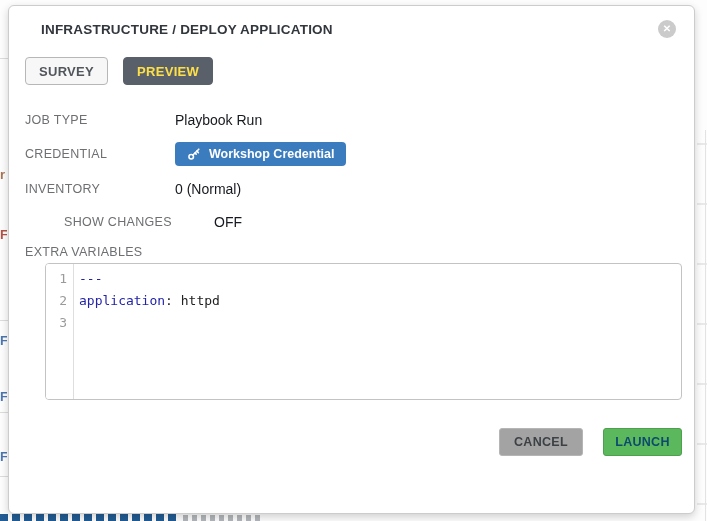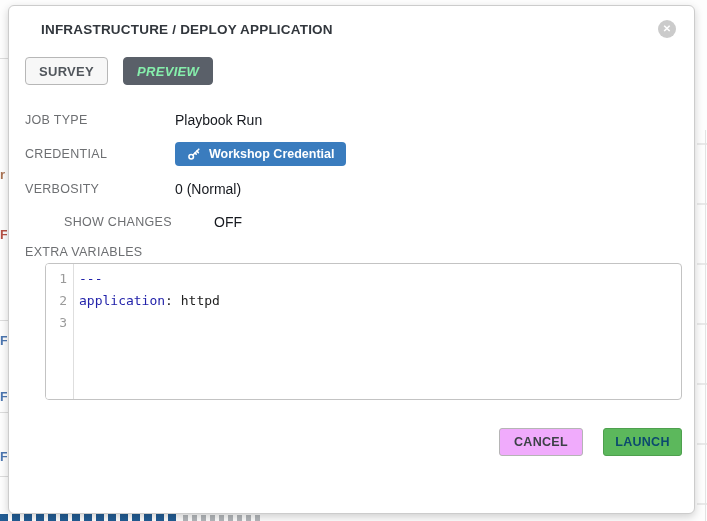--- a/index.html
+++ b/index.html
@@ -57,21 +57,21 @@
     margin-top:-2px;margin-right:6px;font-family:"Liberation Sans",sans-serif;
   }
 
   .tabs{margin-top:19px;display:flex;gap:15px;}
   .tab{
     height:28px;padding:0 13px;border-radius:4px;cursor:pointer;
     font-family:"Liberation Sans",sans-serif;
     font-size:13px;font-weight:600;letter-spacing:.3px;
     background:#f7f7f7;border:1px solid #b7b7b7;color:#51565c;text-align:right;
   }
-  .tab.active{background:#5a6069;border-color:#5a6069;color:#86efac;font-style:italic;}
+  .tab.active{background:#5a6069;border-color:#5a6069;color:#fde047;}
 
   .details{margin-top:26px;}
   .row{display:flex;align-items:center;min-height:18px;margin-bottom:13px;}
   .row.chip-row{margin-bottom:14px;}
   .row.r-verb{margin-bottom:15px;}
   .row.r-sc{margin-bottom:14px;margin-left:39px;}
   .lbl{
     width:150px;flex:0 0 150px;font-size:12.5px;color:#6d6f72;
     letter-spacing:.3px;
   }
@@ -105,21 +105,21 @@
   }
   .tok-key{color:#2222aa;}
   .tok-plain{color:#222222;}
 
   .footer{margin-top:28px;display:flex;justify-content:flex-end;gap:20px;}
   .btn{
     height:28px;border-radius:3px;font-size:12.5px;font-weight:600;
     letter-spacing:.3px;cursor:pointer;font-family:"Liberation Sans",sans-serif;
   }
   .btn.cancel{
-    width:84px;background:#f0abfc;border:1px solid #b5b5b5;color:#3c4146;
+    width:84px;background:#a3a3a3;border:1px solid #b5b5b5;color:#3c4146;
   }
   .btn.launch{
     width:79px;background:#5cb85c;border:1px solid #4ea04e;color:#0c4a6e;
     font-weight:bold;
   }
 </style>
 </head>
 <body>
 
 <div class="screen">
@@ -179,21 +179,21 @@
                 </g>
               </svg>
             </span>
             <span>Workshop Credential</span>
           </span>
         </div>
       </div>
 
 
       <div class="row r-verb">
-        <div class="lbl">VERBOSITY</div>
+        <div class="lbl">INVENTORY</div>
         <div class="val">0 (Normal)</div>
       </div>
 
       <div class="row r-sc">
         <div class="lbl">SHOW CHANGES</div>
         <div class="val">OFF</div>
       </div>
 
     </div>
 

